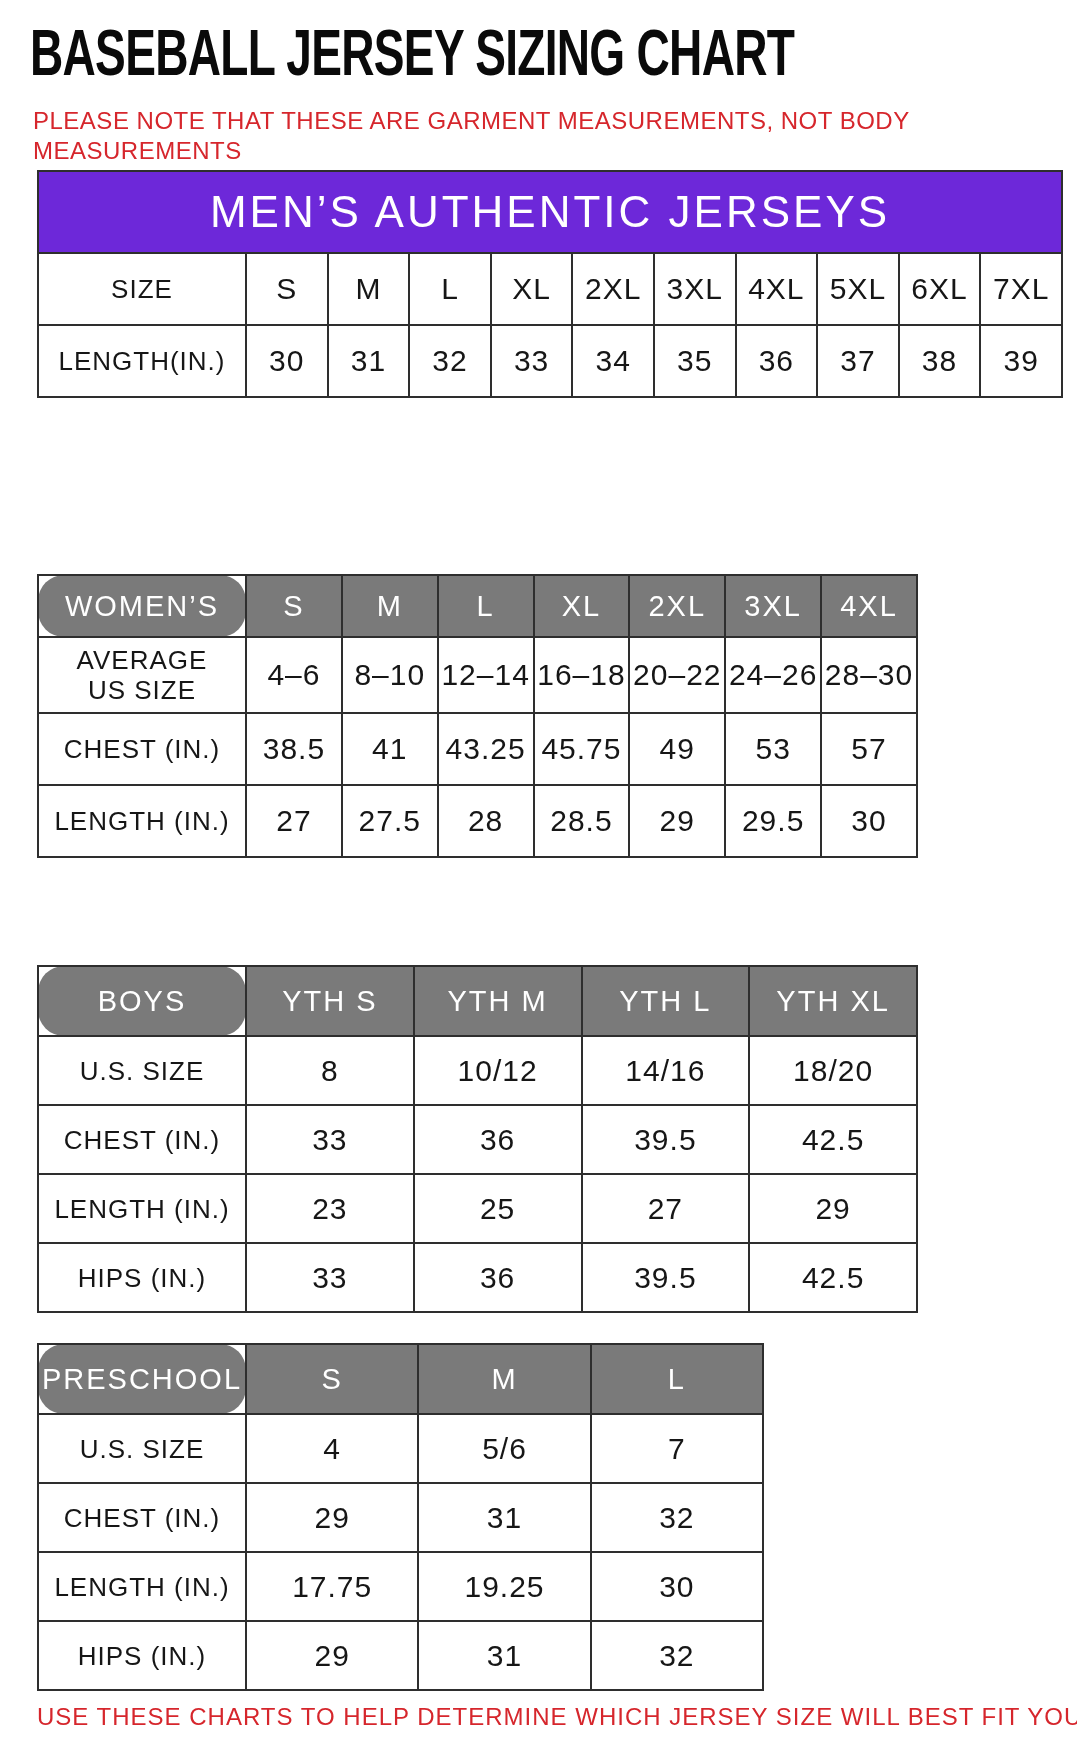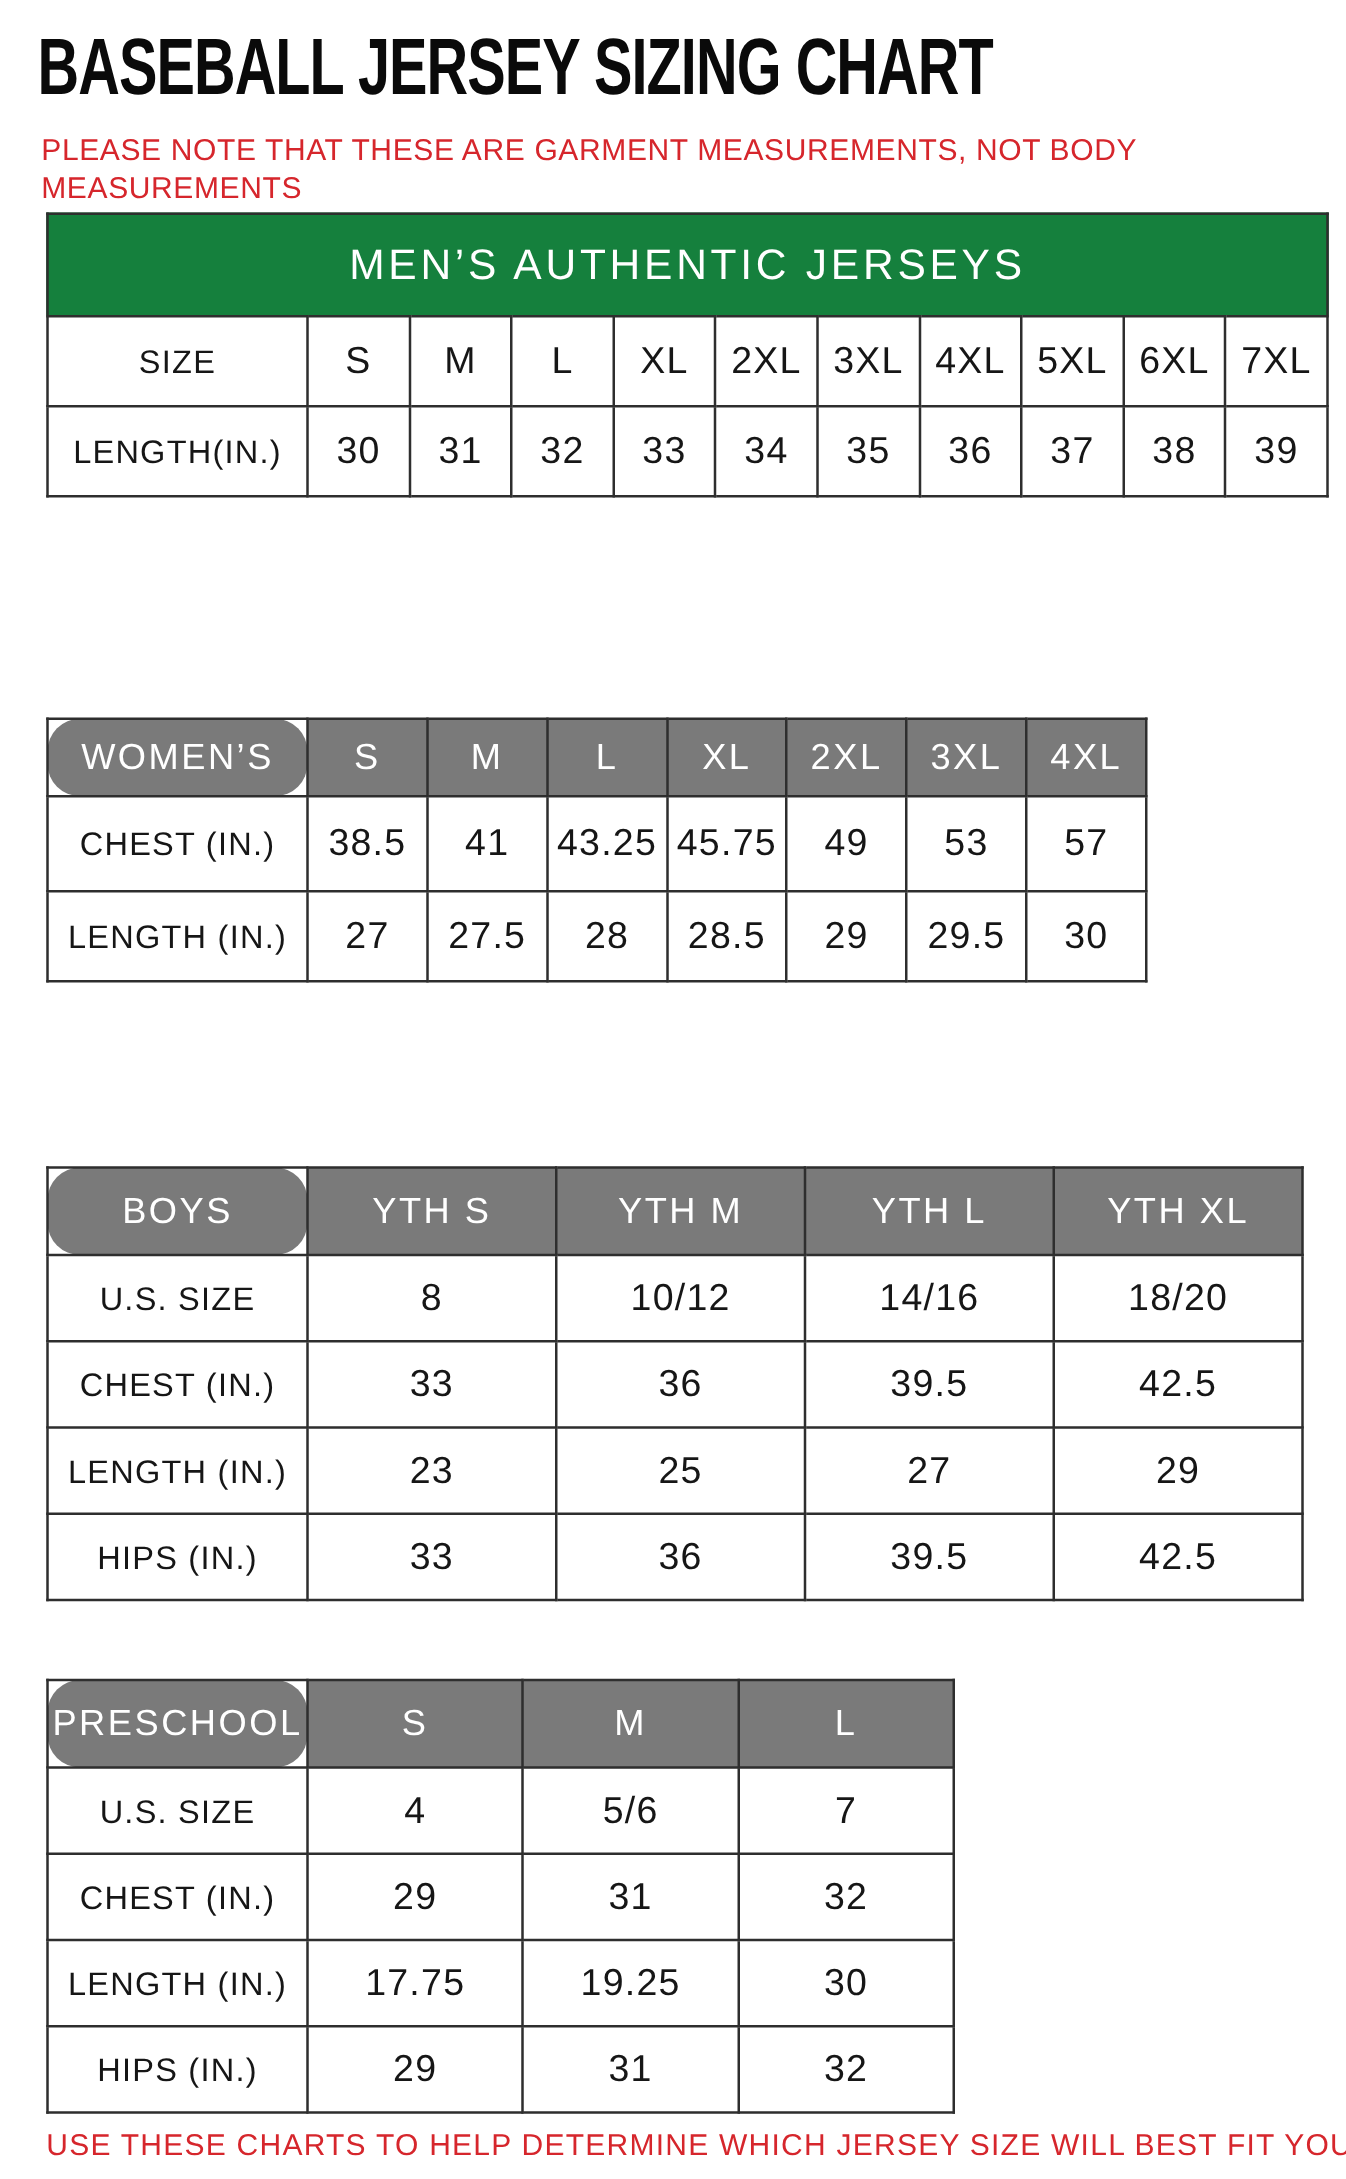--- a/index.html
+++ b/index.html
@@ -13,26 +13,26 @@
   .squeeze{display:inline-block;transform:scaleX(0.72);transform-origin:0 50%;}
   
   .note{position:absolute;left:33px;top:106px;font-size:24px;line-height:30px;
     color:#d6262c;letter-spacing:0.5px;white-space:pre-line;}
   .footer{position:absolute;left:37px;top:1703px;font-size:24px;color:#d6262c;
     letter-spacing:1px;white-space:nowrap;}
   
   .tbl{position:absolute;left:37px;}
   .t-mens{top:170px;width:1026px;}
   .t-womens{top:574px;width:881px;}
-  .t-boys{top:933px;width:1006px;}
+  .t-boys{top:965px;width:881px;}
   .t-preschool{top:1343px;width:727px;}
   
-  .banner{height:80px;background:#15803d;border:2px solid #2e2e2e;border-bottom:none;
+  .banner{height:80px;background:#6d28d9;border:2px solid #2e2e2e;border-bottom:none;
     display:flex;align-items:center;justify-content:center;
-    color:#ffffff;font-size:34px;letter-spacing:3px;white-space:nowrap;}
+    color:#ffffff;font-size:44px;letter-spacing:3px;white-space:nowrap;}
   
   table.grid{border-collapse:collapse;table-layout:fixed;width:100%;}
   .grid col.c-label{width:208px;}
   .grid td{border:2px solid #2e2e2e;text-align:center;vertical-align:middle;
     font-size:30px;color:#161616;letter-spacing:1px;padding:0;background:#ffffff;}
   .grid td.lbl{font-size:26px;line-height:30px;white-space:pre-line;letter-spacing:1px;border-radius:26px;}
   
   .t-mens .grid td{height:70px;}
   .t-womens .grid td{height:70px;margin-left:40px;}
   .t-womens .grid tr:nth-child(2) td{height:74px;}
@@ -125,20 +125,31 @@
               <td class="lbl">WOMEN’S</td>
               <td>S</td>
               <td>M</td>
               <td>L</td>
               <td>XL</td>
               <td>2XL</td>
               <td>3XL</td>
               <td>4XL</td>
             </tr>
             <tr>
+              <td class="lbl">AVERAGE
+US SIZE</td>
+              <td>4–6</td>
+              <td>8–10</td>
+              <td>12–14</td>
+              <td>16–18</td>
+              <td>20–22</td>
+              <td>24–26</td>
+              <td>28–30</td>
+            </tr>
+            <tr>
               <td class="lbl">CHEST (IN.)</td>
               <td>38.5</td>
               <td>41</td>
               <td>43.25</td>
               <td>45.75</td>
               <td>49</td>
               <td>53</td>
               <td>57</td>
             </tr>
             <tr>

